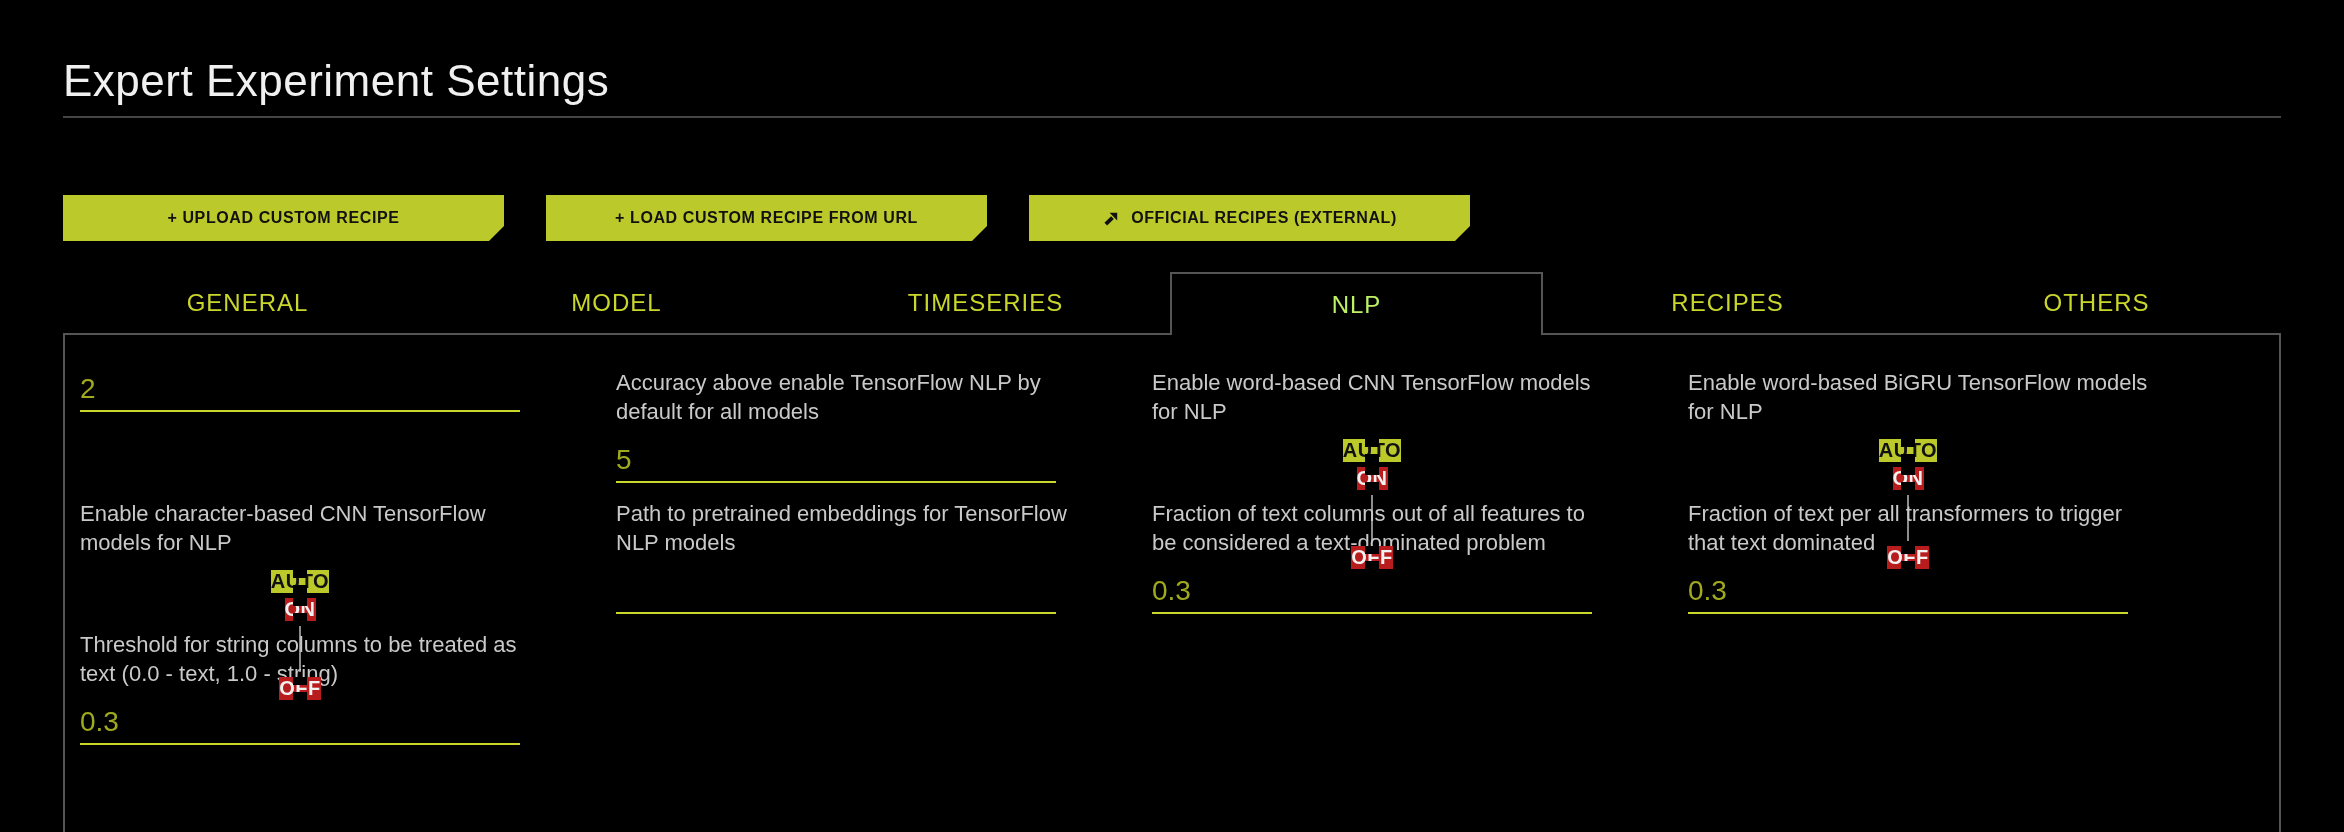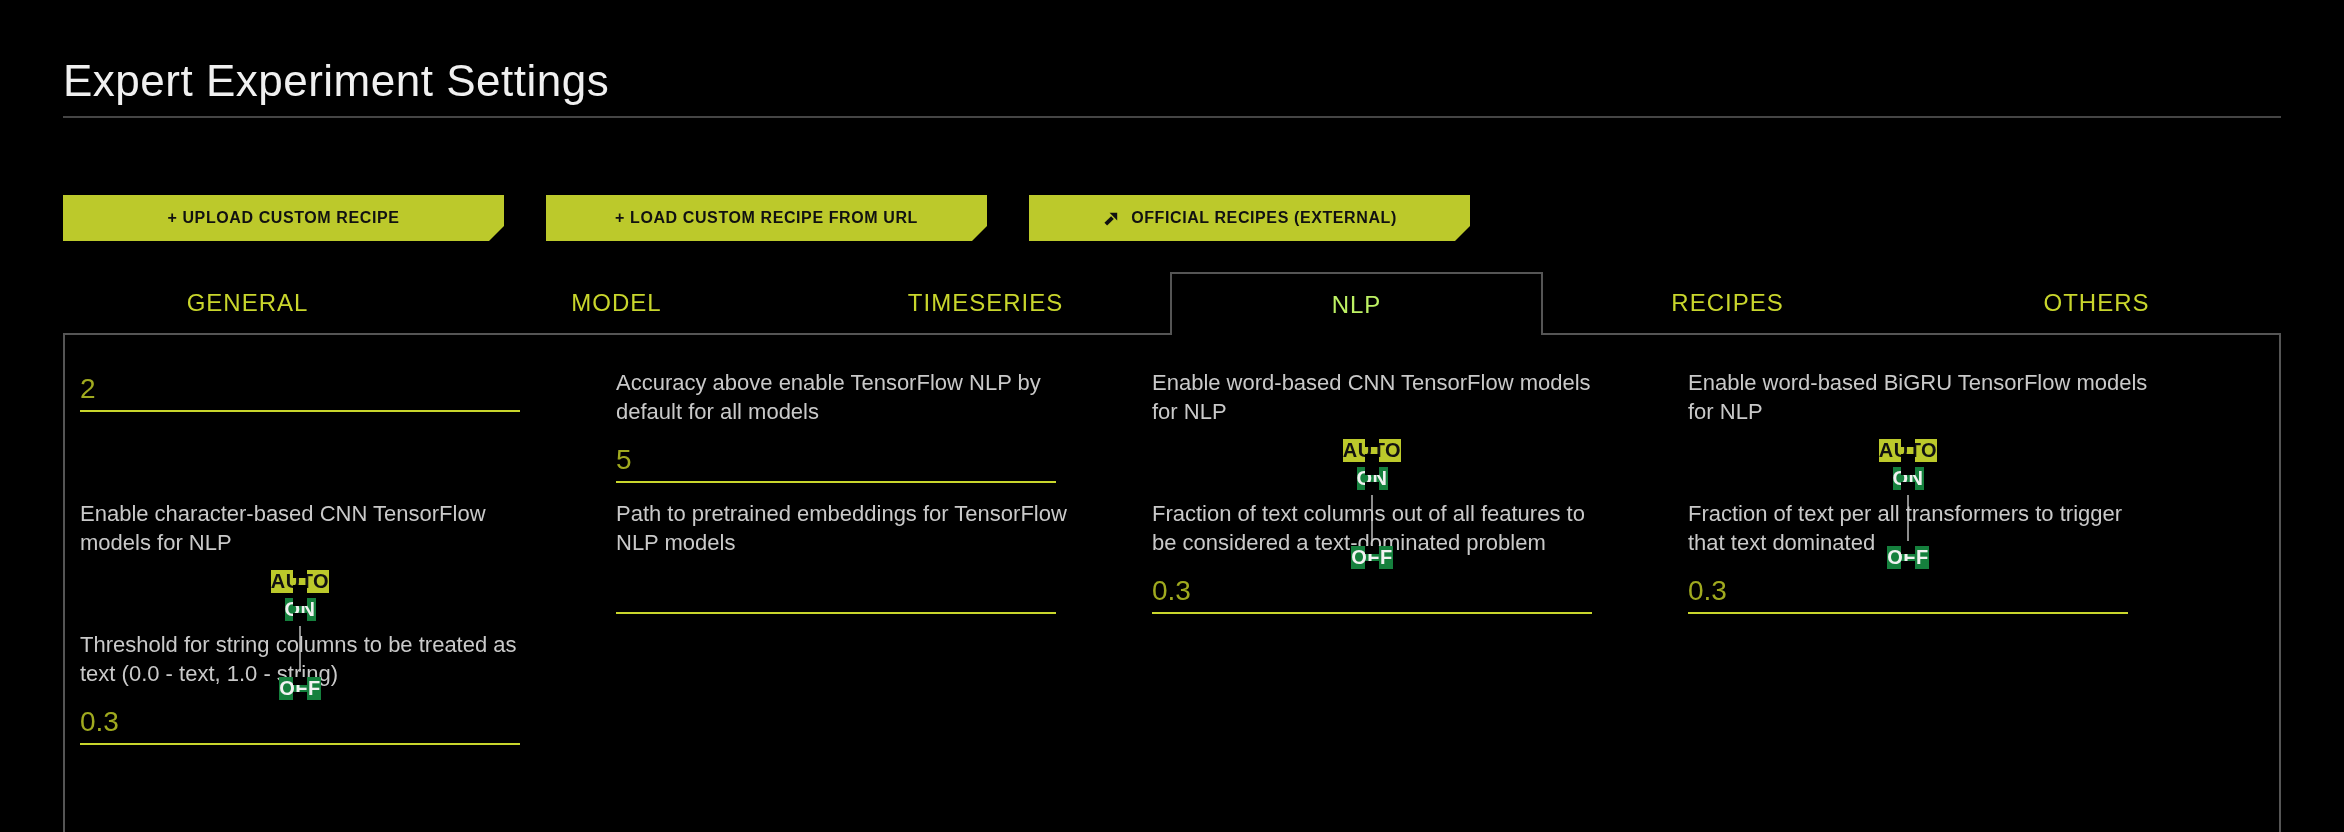--- a/index.html
+++ b/index.html
@@ -120,21 +120,21 @@
     height: 44px;
     display: flex;
     align-items: center;
     gap: 5px;
     flex-direction: column;
   }
   .seg {
     position: relative;
     flex: 1;
     height: 40px;
-    background: #15803d;
+    background: #b91c1c;
     color: #f2f2f2;
     font-size: 20px;
     font-weight: 700;
     letter-spacing: 0.5px;
     display: flex;
     align-items: center;
     justify-content: center;
     cursor: pointer;
   }
   .seg.selected { background: #bcc92b; color: #111; cursor: default; }

